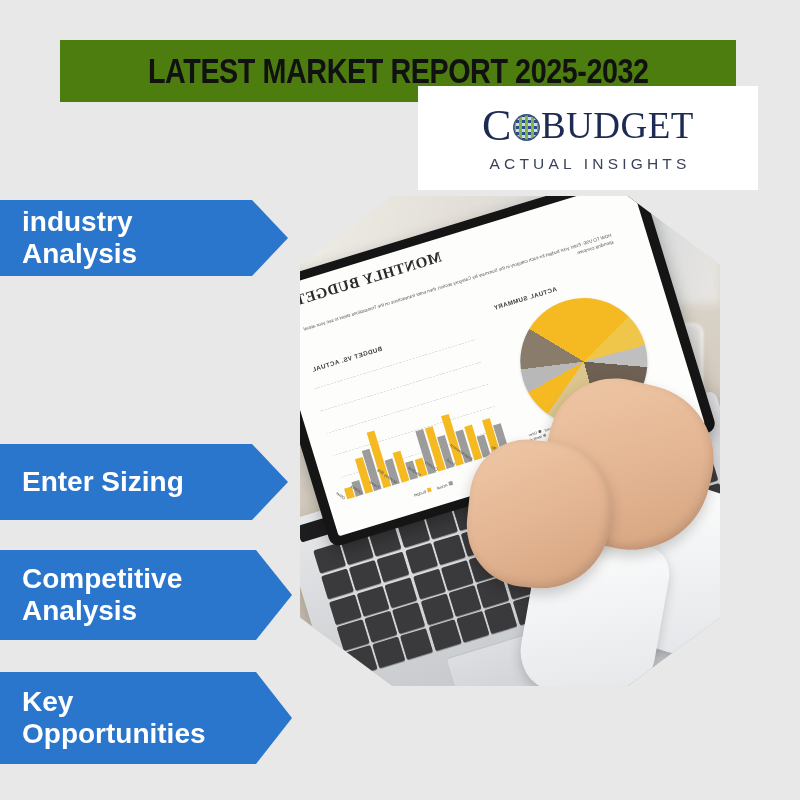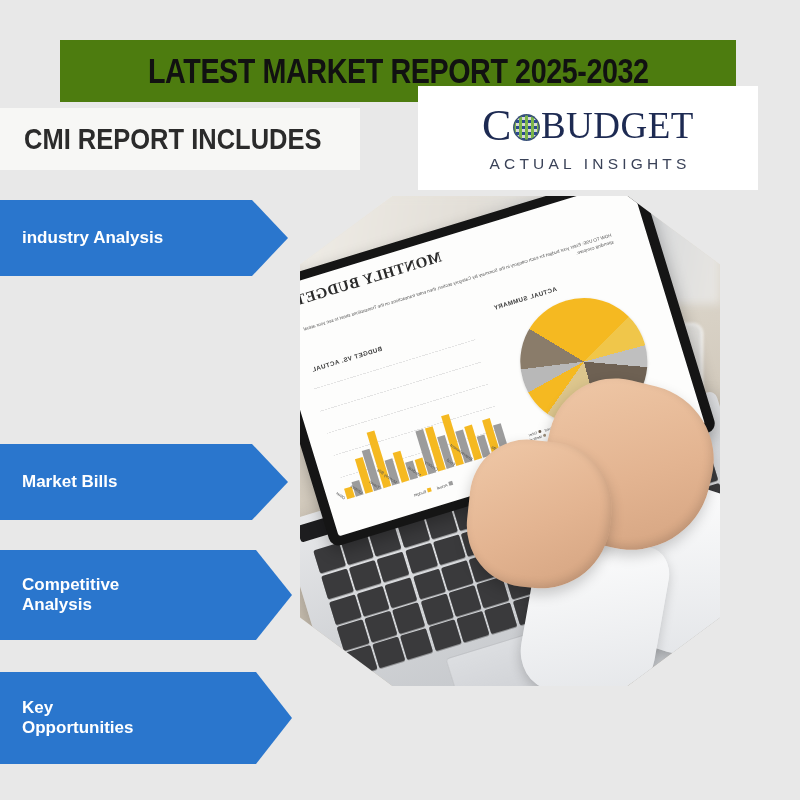--- a/index.html
+++ b/index.html
@@ -330,21 +330,21 @@
   
   .banner {
     position:absolute;
     left:0;
     background:#2a76cd;
     display:flex; align-items:center;
     clip-path:polygon(0 0, calc(100% - 36px) 0, 100% 50%, calc(100% - 36px) 100%, 0 100%);
     color:#ffffff;
   }
   .banner-label {
-    font-size:17px;
+    font-size:28px;
     font-weight:bold;
     line-height:1.15;
     padding-left:22px;
     padding-right:46px;
     white-space:pre-line;
   }
   .b1 { top:200px;  width:288px; height:76px; }
   .b2 { top:314px;  width:288px; height:76px; }
   .b3 { top:444px;  width:288px; height:76px; }
   .b4 { top:550px;  width:292px; height:90px; }
@@ -367,23 +367,20 @@
 </style>
 </head>
 <body>
 
 <div id="poster">
 
   <div class="title-band">
     <div class="title-text">LATEST MARKET REPORT 2025-2032</div>
   </div>
 
-  <div class="cmi-band">
-    <div class="cmi-text">CMI REPORT INCLUDES</div>
-  </div>
 
   <div class="logo-card">
     <div class="logo-word">
       <span class="big">C</span>
       <span class="globe"></span>
       <span>BUDGET</span>
     </div>
     <div class="logo-sub">ACTUAL INSIGHTS</div>
   </div>
 
@@ -562,21 +559,21 @@
       <div class="cuff cuff-l"></div>
       <div class="hand hand-r"></div>
       <div class="hand hand-l"></div>
     </div>
   </div>
 
   <div class="banner b1">
     <div class="banner-label">industry Analysis</div>
   </div>
   <div class="banner b3">
-    <div class="banner-label">Market Bills</div>
+    <div class="banner-label">Enter Sizing</div>
   </div>
   <div class="banner b5">
     <div class="banner-label">Key
 Opportunities</div>
   </div>
   <div class="banner b4">
     <div class="banner-label">Competitive
 Analysis</div>
   </div>
 

